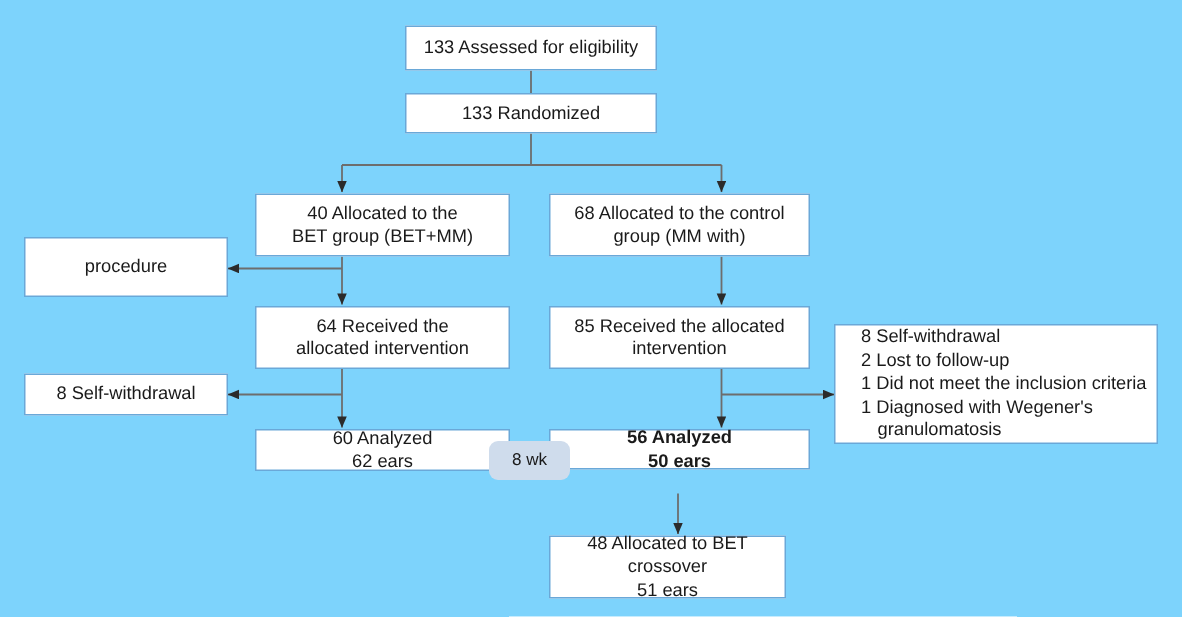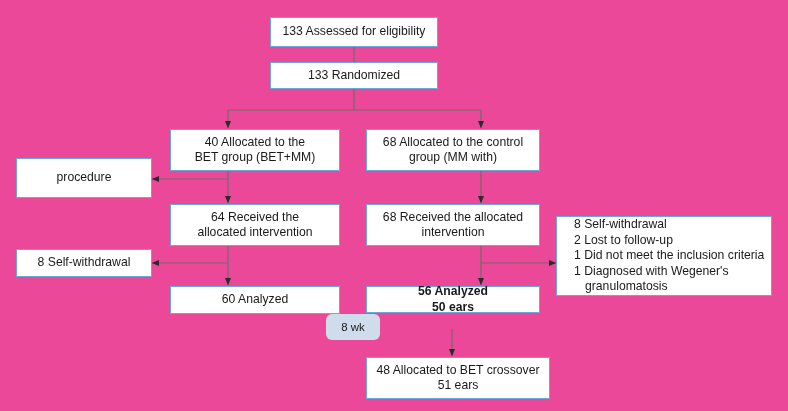--- a/index.html
+++ b/index.html
@@ -8,21 +8,21 @@
     background: #ffffff;
   }
   body {
     font-family: "Liberation Sans", sans-serif;
     -webkit-font-smoothing: antialiased;
   }
   #diagram {
     position: relative;
     width: 788px;
     height: 411px;
-    background: #ec4899;
+    background: #7dd3fc;
     overflow: hidden;
   }
   svg.connectors {
     position: absolute;
     left: 0;
     top: 0;
     width: 788px;
     height: 411px;
     pointer-events: none;
   }
@@ -62,21 +62,20 @@
     position: absolute;
     box-sizing: border-box;
     background: #cfdcec;
     border-radius: 6px;
     color: #1a1a1a;
     font-size: 11.4px;
     display: flex;
     align-items: center;
     justify-content: center;
     text-align: center;
-    margin-top: 20px;
   }
 </style>
 </head>
 <body>
 
 <div id="diagram">
 
   <svg class="connectors" viewBox="0 0 788 411" xmlns="http://www.w3.org/2000/svg">
     <defs>
       <marker id="arrow" markerWidth="9" markerHeight="9" refX="7.4" refY="3.2" orient="auto" markerUnits="userSpaceOnUse">
@@ -141,21 +140,21 @@
 
   <div class="node" style="left:170px; top:204px; width:170px; height:42px;">
     <div class="lines">
       <div class="row">64 Received the</div>
       <div class="row">allocated intervention</div>
     </div>
   </div>
 
   <div class="node" style="left:366px; top:204px; width:174px; height:42px;">
     <div class="lines">
-      <div class="row">68 Received the allocated</div>
+      <div class="row">85 Received the allocated</div>
       <div class="row">intervention</div>
     </div>
   </div>
 
   <div class="node" style="left:16px; top:249px; width:136px; height:28px;">
     <div class="lines">
       <div class="row">8 Self-withdrawal</div>
     </div>
   </div>
 
@@ -165,34 +164,35 @@
       <div class="row">2 Lost to follow-up</div>
       <div class="row">1 Did not meet the inclusion criteria</div>
       <div class="row">1 Diagnosed with Wegener's</div>
       <div class="row indent">granulomatosis</div>
     </div>
   </div>
 
   <div class="node" style="left:170px; top:286px; width:170px; height:28px;">
     <div class="lines">
       <div class="row">60 Analyzed</div>
+      <div class="row">62 ears</div>
     </div>
   </div>
 
   <div class="node" style="left:366px; top:286px; width:174px; height:27px;font-weight:bold;">
     <div class="lines">
       <div class="row">56 Analyzed</div>
       <div class="row">50 ears</div>
     </div>
   </div>
 
   <div class="badge" style="left:326px; top:294px; width:54px; height:26px;">
     <span>8 wk</span>
   </div>
 
-  <div class="node" style="left:366px; top:357px; width:184px; height:42px;">
+  <div class="node" style="left:366px; top:357px; width:158px; height:42px;">
     <div class="lines">
       <div class="row">48 Allocated to BET crossover</div>
       <div class="row">51 ears</div>
     </div>
   </div>
 
 </div>
 
 </body></html>

